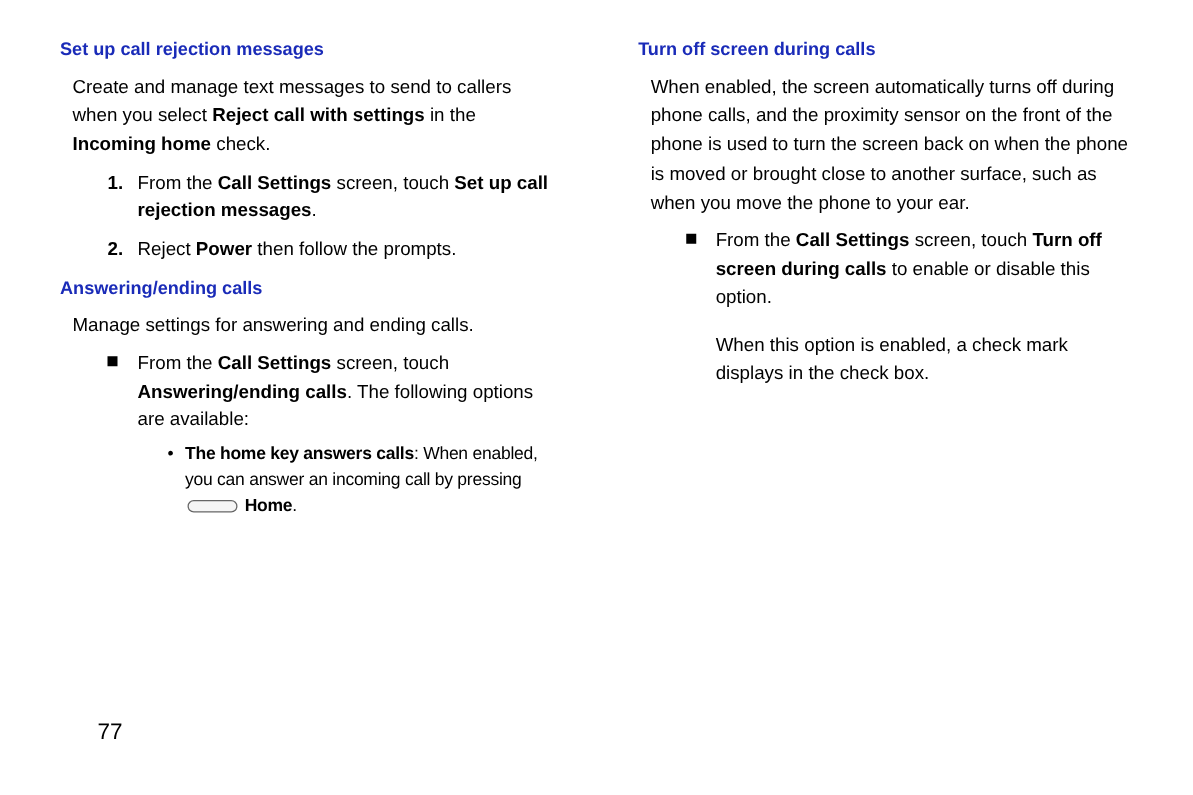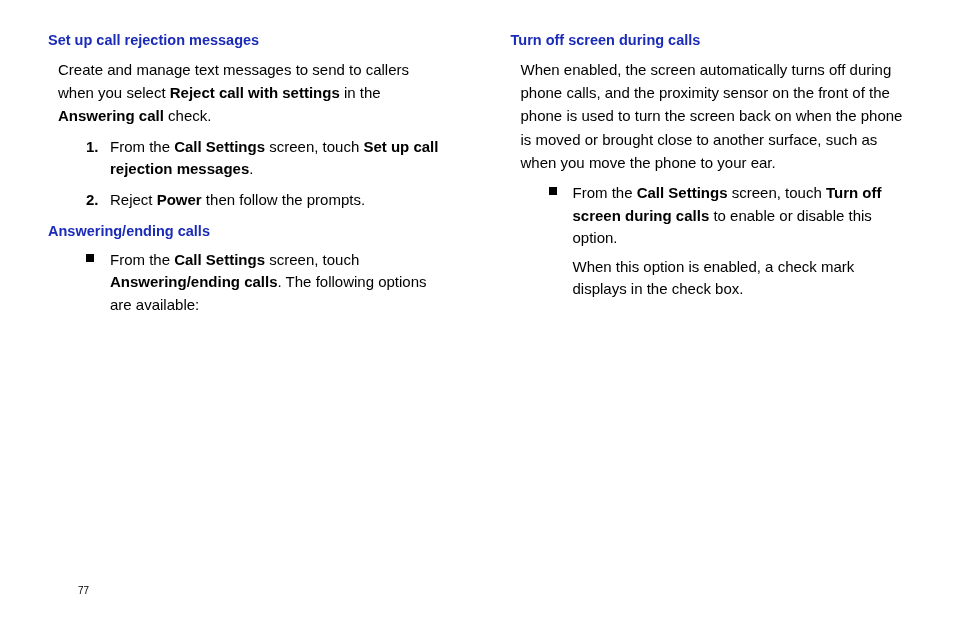--- a/index.html
+++ b/index.html
@@ -58,21 +58,21 @@
   }
   .square-list .sq {
     position: absolute;
     left: 0;
     top: 5px;
     width: 8px;
     height: 8px;
     background: #000;
   }
   .square-list .cont {
-    margin-top: 6px;
+    margin-top: 16px;
   }
   .bullets {
     list-style: none;
     margin: 4px 0 0 24px;
   }
   .bullets li {
     position: relative;
     padding-left: 14px;
     margin-bottom: 8px;
     font-size: 14px;
@@ -113,50 +113,54 @@
     top: 1px;
     width: 5px;
     height: 5px;
     border: 1px solid #555;
     border-radius: 50%;
   }
   .page-num {
     position: absolute;
     bottom: 40px;
     left: 78px;
-    font-size: 10px;
+    font-size: 18px;
   }
   .narrow { letter-spacing: -0.2px; }
 </style>
 </head>
 <body>
 
 <div class="columns">
 
   <div class="col">
 
     <div class="heading">Set up call rejection messages</div>
     <p class="para">
-      <span>Create and manage text messages to send to callers when you select </span><b>Reject call with settings</b><span> in the </span><b>Answering call</b><span> check.</span>
+      <span>Create and manage text messages to send to callers when you select </span><b>Reject call with settings</b><span> in the </span><b>Incoming home</b><span> check.</span>
     </p>
     <ol class="steps">
       <li><span class="num">1.</span>
         <span>From the </span><b>Call Settings</b><span> screen, touch </span><b>Set up call rejection messages</b><span>.</span>
       </li>
       <li><span class="num">2.</span>
         <span>Reject </span><b>Power</b><span> then follow the prompts.</span>
       </li>
     </ol>
 
     <div class="heading">Answering/ending calls</div>
+    <p class="para">Manage settings for answering and ending calls.</p>
     <ul class="square-list">
       <li><span class="sq"></span>
         <span>From the </span><b>Call Settings</b><span> screen, touch </span><b>Answering/ending calls</b><span>. The following options are available:</span>
 
         <ul class="bullets">
+          <li class="narrow">
+            <b>The home key answers calls</b><span>: When enabled, you can answer an incoming call by pressing </span><span class="icon-home"></span><span> </span><b>Home</b><span>.</span>
+          </li>
         </ul>
       </li>
     </ul>
 
   </div>
 
   <div class="col">
     <div class="heading">Turn off screen during calls</div>
     <p class="para">When enabled, the screen automatically turns off during phone calls, and the proximity sensor on the front of the phone is used to turn the screen back on when the phone is moved or brought close to another surface, such as when you move the phone to your ear.</p>
     <ul class="square-list">

